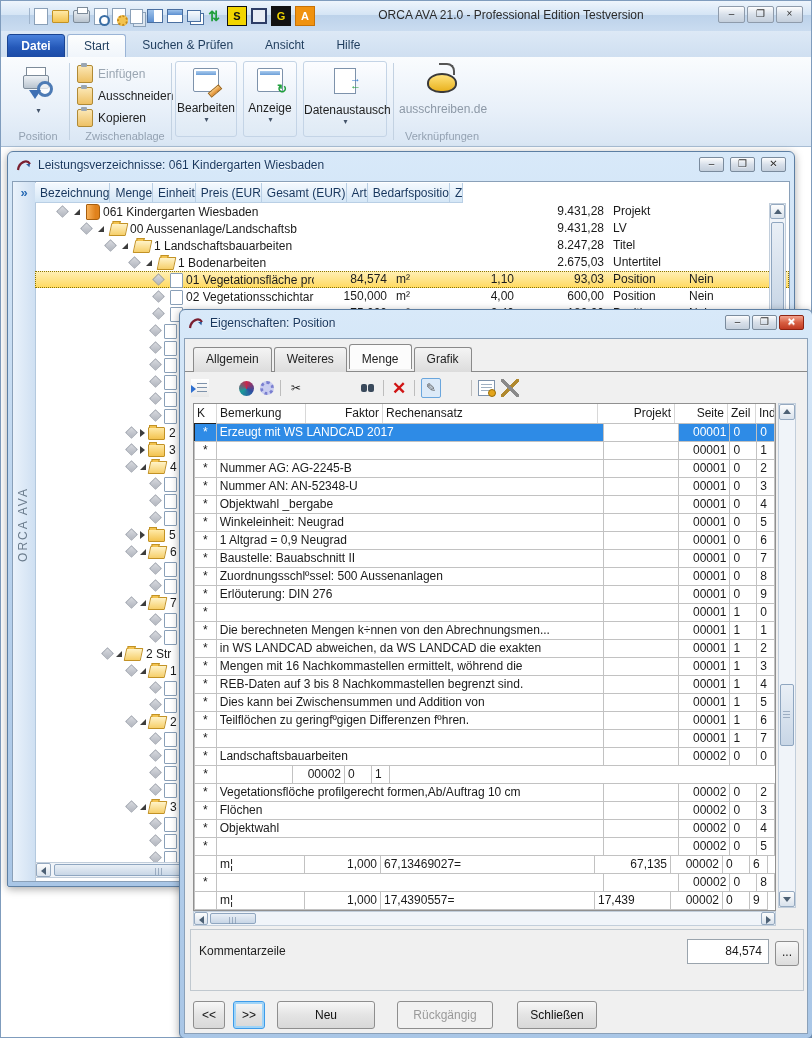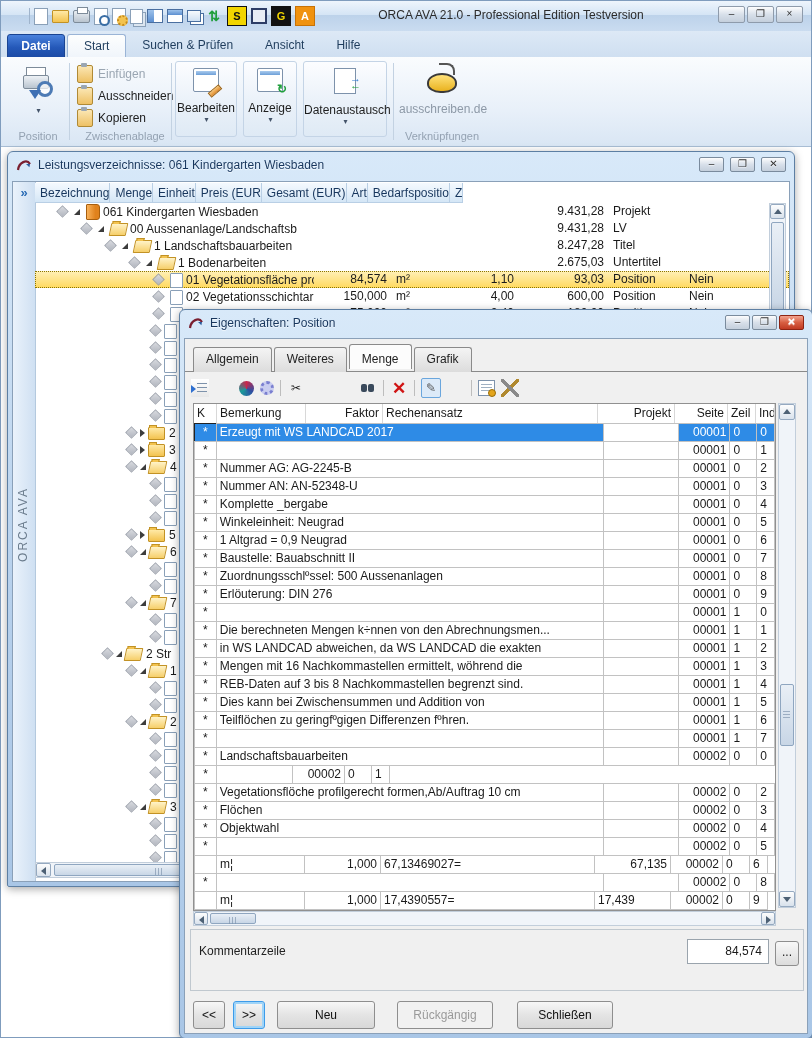--- a/index.html
+++ b/index.html
@@ -792,21 +792,21 @@
                 <div class="dcell cK">*</div>
                 <div class="dcell cB">Nummer AN: AN-52348-U</div>
 
                 <div class="dcell cE" style="text-align:right;"></div>
                 <div class="dcell cS" style="text-align:right;">00001</div>
                 <div class="dcell cZ">0</div>
                 <div class="dcell cI">3</div>
               </div>
               <div class="drow merged">
                 <div class="dcell cK">*</div>
-                <div class="dcell cB">Komplette _bergabe</div>
+                <div class="dcell cB">Objektwahl _bergabe</div>
 
                 <div class="dcell cE" style="text-align:right;"></div>
                 <div class="dcell cS" style="text-align:right;">00001</div>
                 <div class="dcell cZ">0</div>
                 <div class="dcell cI">4</div>
               </div>
               <div class="drow merged">
                 <div class="dcell cK">*</div>
                 <div class="dcell cB">Winkeleinheit: Neugrad</div>
 
@@ -1037,19 +1037,19 @@
           <div class="commentvalue">84,574</div>
           <div class="morebtn">...</div>
         </div>
 
         <div>
 
         <div class="dbtn" style="left: 8px; width: 32px;">&lt;&lt;</div>
             <div class="dbtn focused" style="left: 48px; width: 32px;">&gt;&gt;</div>
             <div class="dbtn" style="left: 92px; width: 98px;">Neu</div>
             <div class="dbtn disabled" style="left: 212px; width: 96px;">Rückgängig</div>
-            <div class="dbtn" style="left: 332px; width: 96px;">Schließen</div>
+            <div class="dbtn" style="left: 332px; width: 80px;">Schließen</div>
           </div>
       </div>
     </div>
 
   </div>
 </div>
 
 </body></html>

